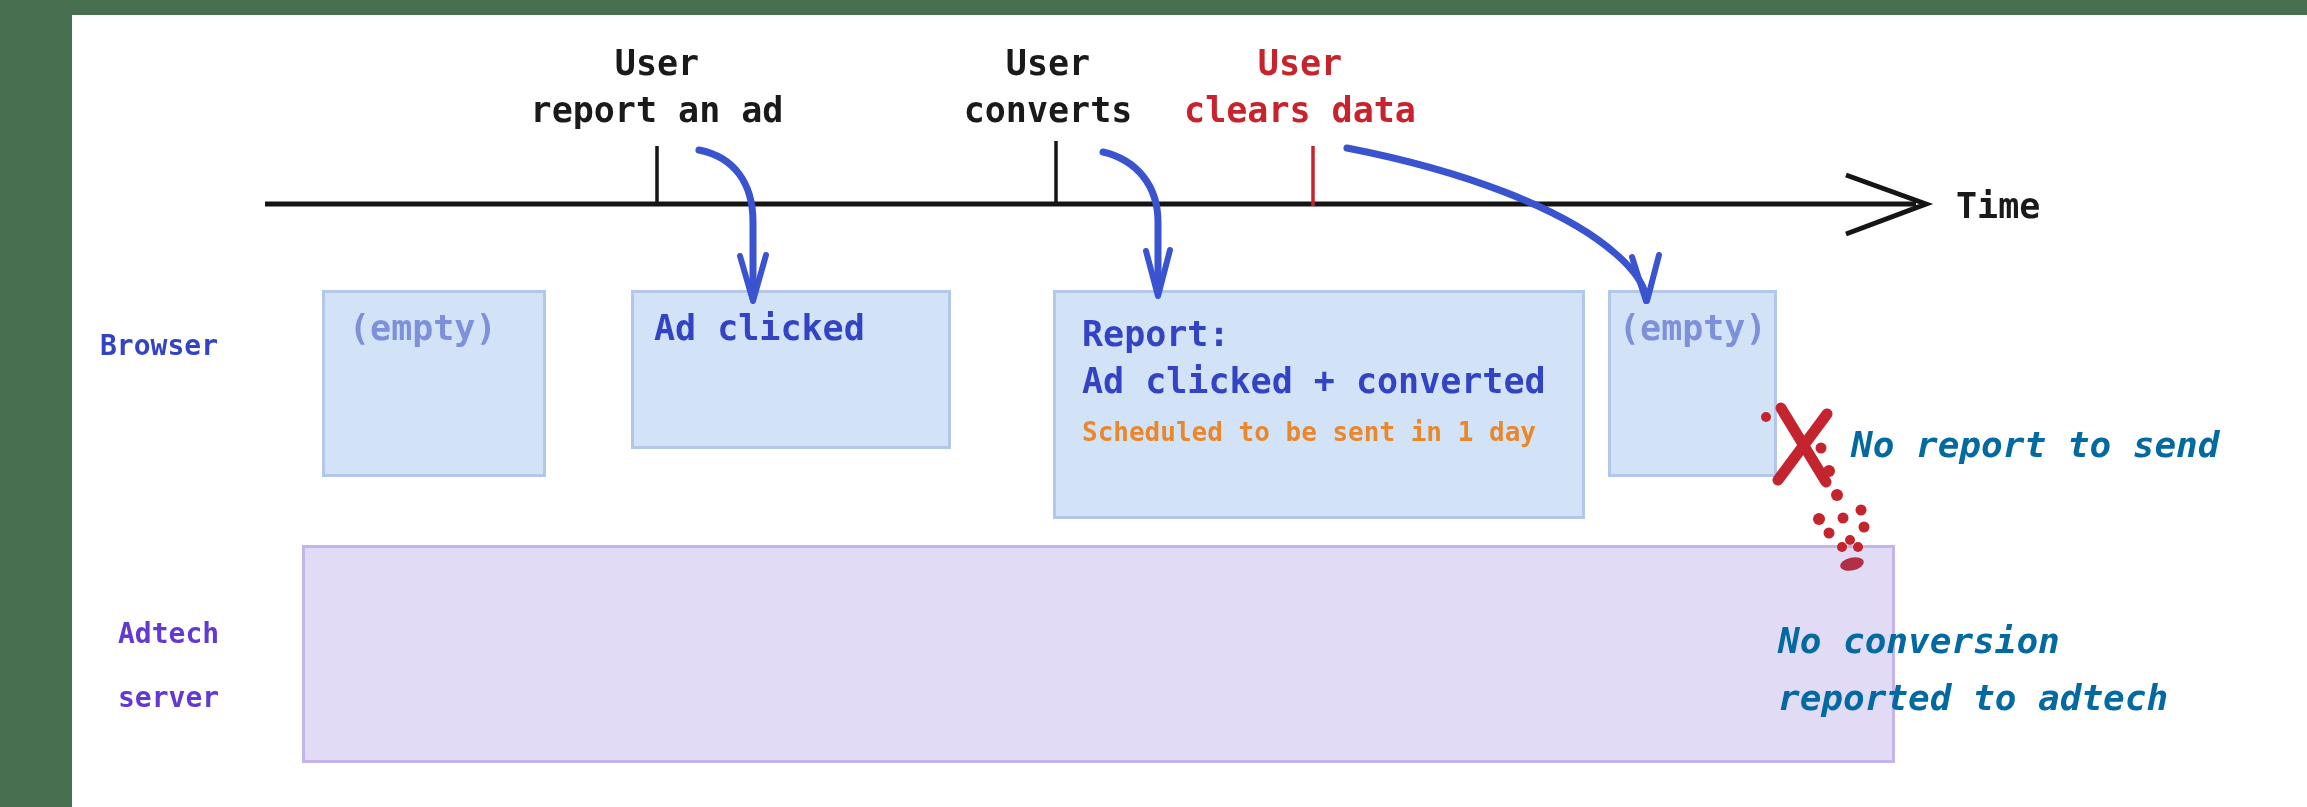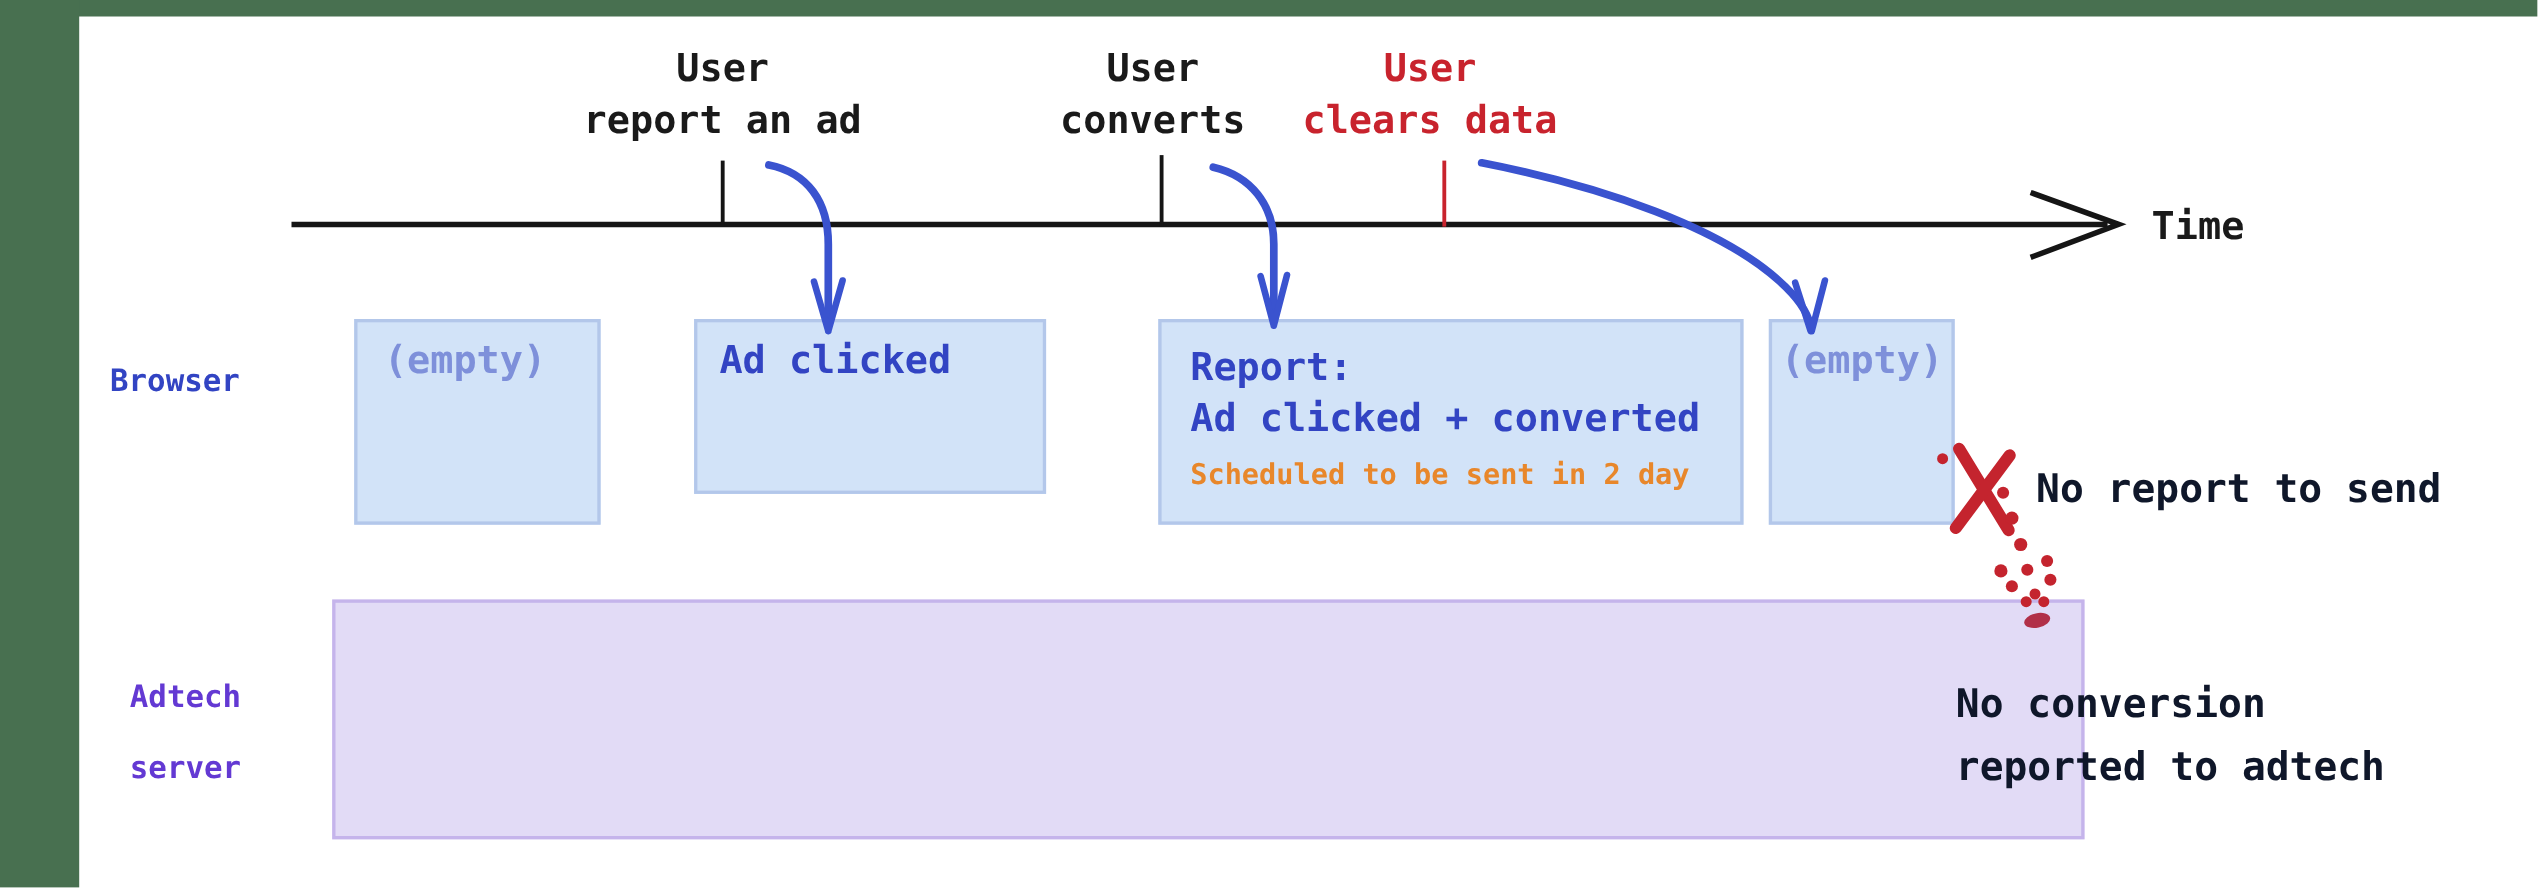--- a/index.html
+++ b/index.html
@@ -25,21 +25,21 @@
     background:#d2e3f8;
     border:3px solid #b3c7ea;
     z-index:2;
     color:#3244c3;
     font-size:35px;
     line-height:46px;
     margin-left:19px;
   }
   .box-empty1{left:303px;top:290px;width:224px;height:187px;padding:12px 0 0 24px;color:#7e90da;}
   .box-adclicked{left:612px;top:290px;width:320px;height:159px;padding:12px 0 0 20px;}
-  .box-report{left:1034px;top:290px;width:532px;height:187px;padding:18px 0 0 26px;}
+  .box-report{left:1034px;top:290px;width:532px;height:229px;padding:18px 0 0 26px;}
   .box-empty2{left:1589px;top:290px;width:169px;height:187px;padding:12px 0 0 8px;color:#7e90da;}
   .report-line{font-size:35px;line-height:47px;color:#3244c3;white-space:nowrap;}
   .report-note{font-size:26px;line-height:26px;margin-top:14px;color:#e8872b;white-space:nowrap;}
 
   .purplebox{
     left:302px;top:545px;width:1593px;height:218px;
     box-sizing:border-box;
     background:#e2dbf6;border:3px solid #c5b4eb;z-index:1;
   }
 
@@ -47,21 +47,21 @@
   .event-label{
     top:40px;transform:translateX(-50%);
     text-align:center;font-size:35px;line-height:47px;color:#1a1a1a;
     white-space:nowrap;z-index:4;
   }
   .event-label.red{color:#c8232d;}
   .time-label{left:1956px;top:186px;font-size:35px;color:#1a1a1a;z-index:4;}
   .row-label{font-size:28px;white-space:nowrap;z-index:4;}
   .browser-label{left:100px;top:318px;line-height:56px;color:#3244c3;}
   .adtech-label{left:118px;top:602px;line-height:64px;color:#6339d3;}
-  .anno{color:#0f172a;font-size:36px;white-space:nowrap;z-index:4;}
+  .anno{color:#0369a1;font-size:36px;white-space:nowrap;z-index:4;font-style:italic;}
   .anno-no-report{left:1851px;top:424px;}
   .anno-no-conversion{left:1754px;top:612px;line-height:57px;margin-left:24px;}
 </style>
 </head>
 <body>
 
 <div id="canvas">
 
   <div class="abs frame-top"></div>
   <div class="abs frame-left"></div>
@@ -70,21 +70,21 @@
 
   <div class="abs bluebox box-empty1">
     <span>(empty)</span>
   </div>
   <div class="abs bluebox box-adclicked">
     <span>Ad clicked</span>
   </div>
   <div class="abs bluebox box-report">
     <div class="report-line">Report:</div>
     <div class="report-line">Ad clicked + converted</div>
-    <div class="report-note">Scheduled to be sent in 2 day</div>
+    <div class="report-note">Scheduled to be sent in 1 day</div>
   </div>
   <div class="abs bluebox box-empty2">
     <span>(empty)</span>
   </div>
 
   <svg id="artwork" class="abs" viewBox="0 0 2307 807" xmlns="http://www.w3.org/2000/svg">
     <g stroke="#151515" fill="none">
       <line x1="265" y1="204" x2="1916" y2="204" stroke-width="5"></line>
       <path d="M 1846,175 L 1926,204 L 1846,234" stroke-width="5"></path>
       <line x1="657" y1="146" x2="657" y2="206" stroke-width="3.5"></line>

